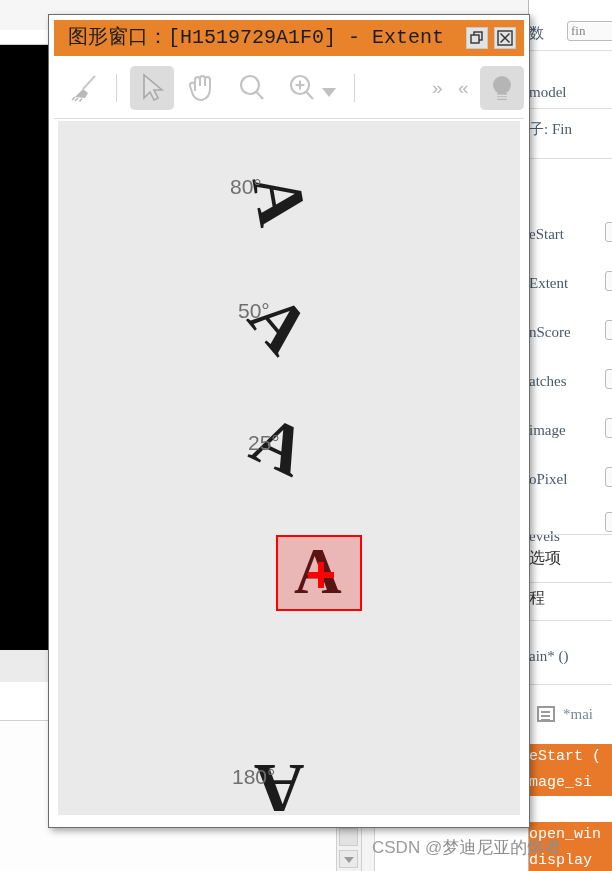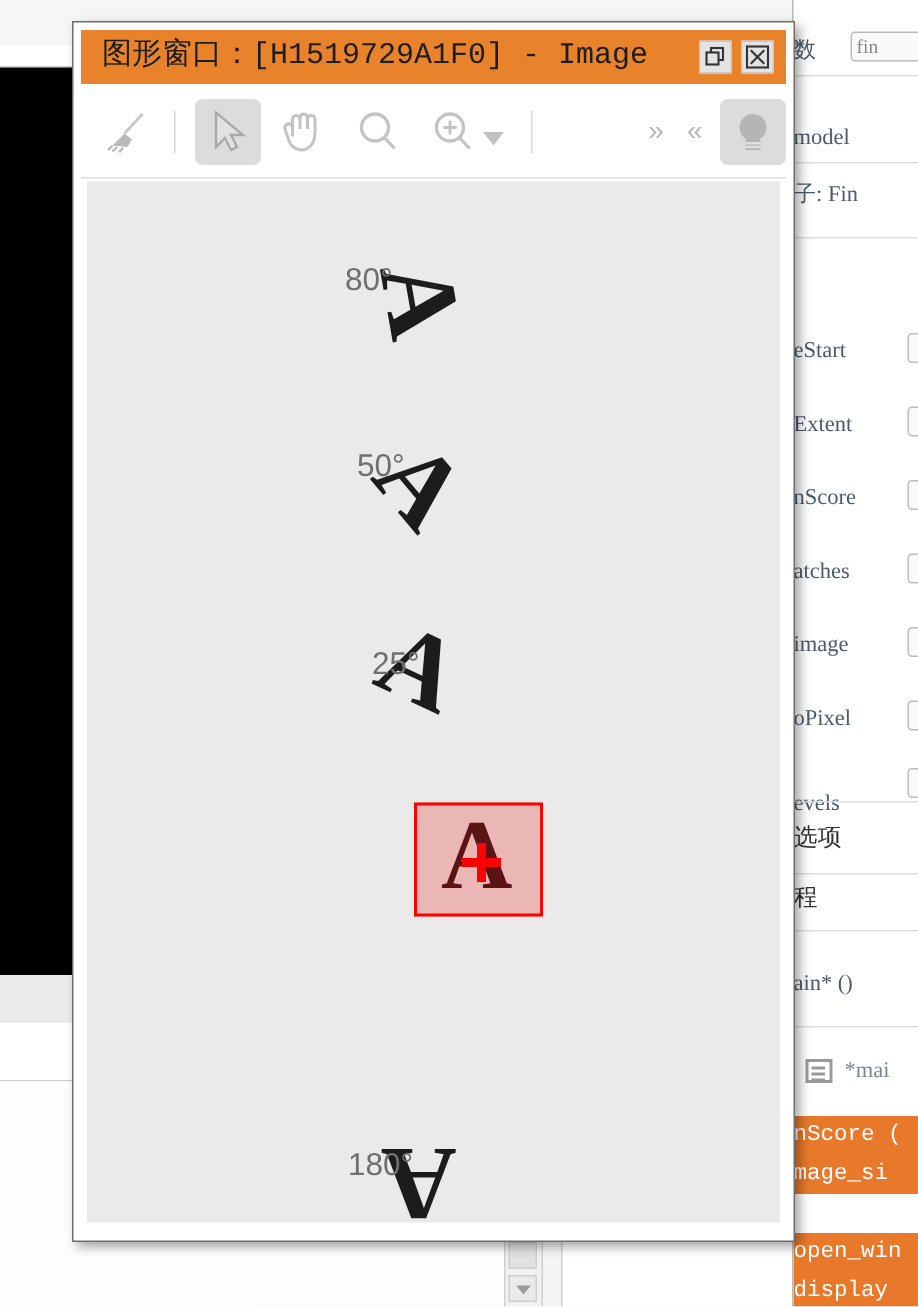--- a/index.html
+++ b/index.html
@@ -259,31 +259,34 @@
 
     <div class="rp-row rp-cn" style="top:588px;">程</div>
     <div class="rp-sep" style="top:620px;"></div>
 
     <div class="rp-row" style="top:648px;">ain* ()</div>
     <div class="rp-sep" style="top:684px;"></div>
 
     <div class="rp-tabicon" style="left:8px; top:706px;"></div>
     <div class="rp-row" style="top:706px; left:34px; width:50px; color:#7a8896;">*mai</div>
 
-    <div class="rp-codeline" style="top:744px;">nScore (</div>
+    <div class="rp-codeline" style="top:744px;">eStart (</div>
     <div class="rp-codeline" style="top:770px;">mage_si</div>
     <div class="rp-codeline" style="top:822px;">open_win</div>
     <div class="rp-codeline" style="top:848px;">display</div>
   </div>
 
+  <div class="watermark">
+    <span>CSDN @</span><span class="cn">梦迪尼亚的熔者</span>
+  </div>
 
   <div class="win">
 
     <div class="win-titlebar">
-      <div class="win-title">图形窗口：[H1519729A1F0] - Image</div>
+      <div class="win-title">图形窗口：[H1519729A1F0] - Extent</div>
 
       <div class="win-btn win-btn-restore">
         <svg width="20" height="20" viewBox="0 0 20 20">
           <rect x="7" y="4" width="8" height="8" fill="none" stroke="#333" stroke-width="1.4"></rect>
           <rect x="4" y="7" width="8" height="8" fill="#e3e3e3" stroke="#333" stroke-width="1.4"></rect>
         </svg>
       </div>
 
       <div class="win-btn win-btn-close">
         <svg width="20" height="20" viewBox="0 0 20 20">

